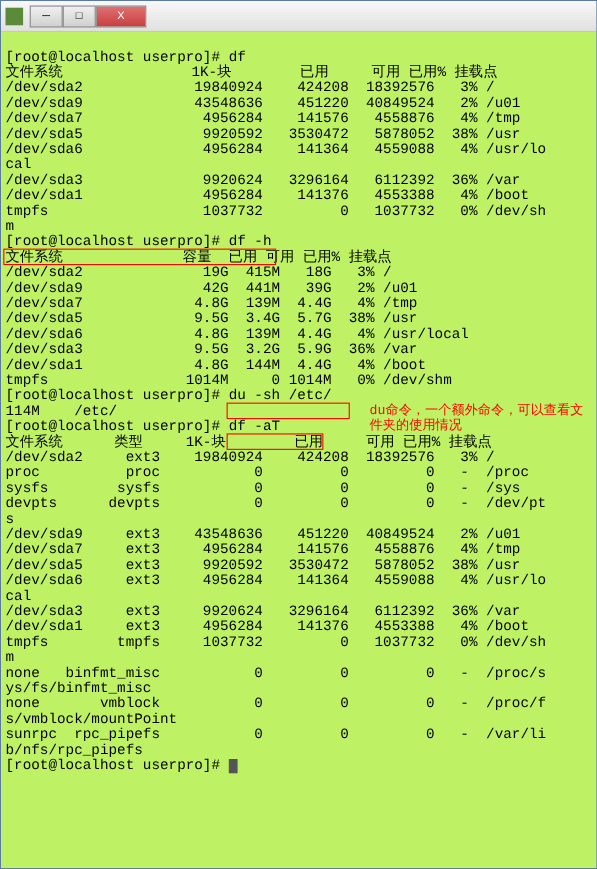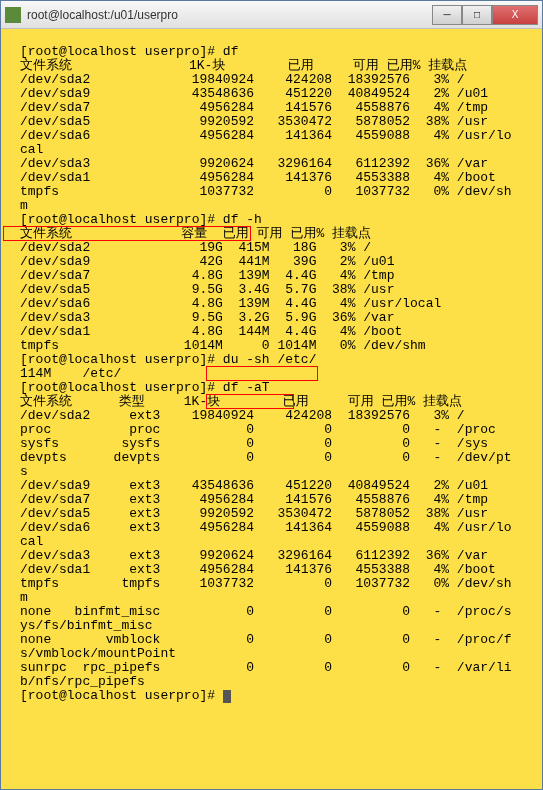--- a/index.html
+++ b/index.html
@@ -4,32 +4,31 @@
 <style>
 * { margin: 0; padding: 0; box-sizing: border-box; }
 body { width: 543px; height: 790px; background: #fff; font-family: "Courier New", monospace; overflow: hidden; }
 .window { width: 543px; height: 790px; border: 1px solid #5a7aa0; background: #fff; display: flex; flex-direction: column; }
 .titlebar { height: 28px; background: linear-gradient(to bottom, #f8f8f8, #e0e0e0); border-bottom: 1px solid #c0c0c0; display: flex; align-items: center; padding: 0 4px; }
 .titlebar-icon { width: 16px; height: 16px; background: #5a8a3a; margin-right: 6px; }
 .titlebar-title { flex: 1; font-size: 12px; font-family: Tahoma, sans-serif; color: #333; }
 .win-controls { display: flex; gap: 0; }
 .win-btn { width: 30px; height: 20px; border: 1px solid #888; background: linear-gradient(to bottom, #f0f0f0, #d0d0d0); font-size: 10px; display: flex; align-items: center; justify-content: center; font-family: Arial; }
 .win-btn.close { background: linear-gradient(to bottom, #e07070, #c84040); color: #fff; width: 46px; }
-.terminal { flex: 1; background: #fde047; color: #000; font-size: 13px; line-height: 14px; padding: 2px 19px; white-space: pre; overflow: hidden; position: relative; }
+.terminal { flex: 1; background: #bef264; color: #000; font-size: 13px; line-height: 14px; padding: 2px 4px; white-space: pre; overflow: hidden; position: relative; }
 .annot { position: absolute; color: #ff0000; font-size: 12px; white-space: normal; line-height: 14px; font-family: "SimSun", "Courier New", monospace; }
 .red-box { position: absolute; border: 1px solid #ff0000; background: transparent; pointer-events: none; }
 .cursor { display: inline-block; width: 8px; height: 13px; background: #555; vertical-align: text-bottom; }
 </style>
 </head>
 <body>
 
 <div class="window">
   <div class="titlebar">
     <div class="titlebar-icon"></div>
-    <div class="titlebar-title">root@localhost:/u01/userpro</div>
     <div class="win-controls">
       <div class="win-btn">─</div>
       <div class="win-btn">□</div>
       <div class="win-btn close">X</div>
     </div>
   </div>
 
   <div class="terminal">
 <span>[root@localhost userpro]# </span><span>df</span>
 <span>文件系统               1K-块        已用     可用 已用% 挂载点</span>
@@ -78,14 +77,15 @@
 <span>sunrpc  rpc_pipefs           0         0         0   -  /var/li</span>
 <span>b/nfs/rpc_pipefs</span>
 <span>[root@localhost userpro]# </span><span class="cursor"></span>
 
     
     <div class="red-box" style="left:2px; top:197px; width:248px; height:15px;"></div>
     <div class="red-box" style="left:205px; top:337px; width:112px; height:15px;"></div>
     <div class="red-box" style="left:205px; top:365px; width:88px; height:15px;"></div>
 
     
+    <div class="annot" style="left:335px; top:337px; width:195px;">du命令，一个额外命令，可以查看文件夹的使用情况</div>
   </div>
 </div>
 
 </body></html>

